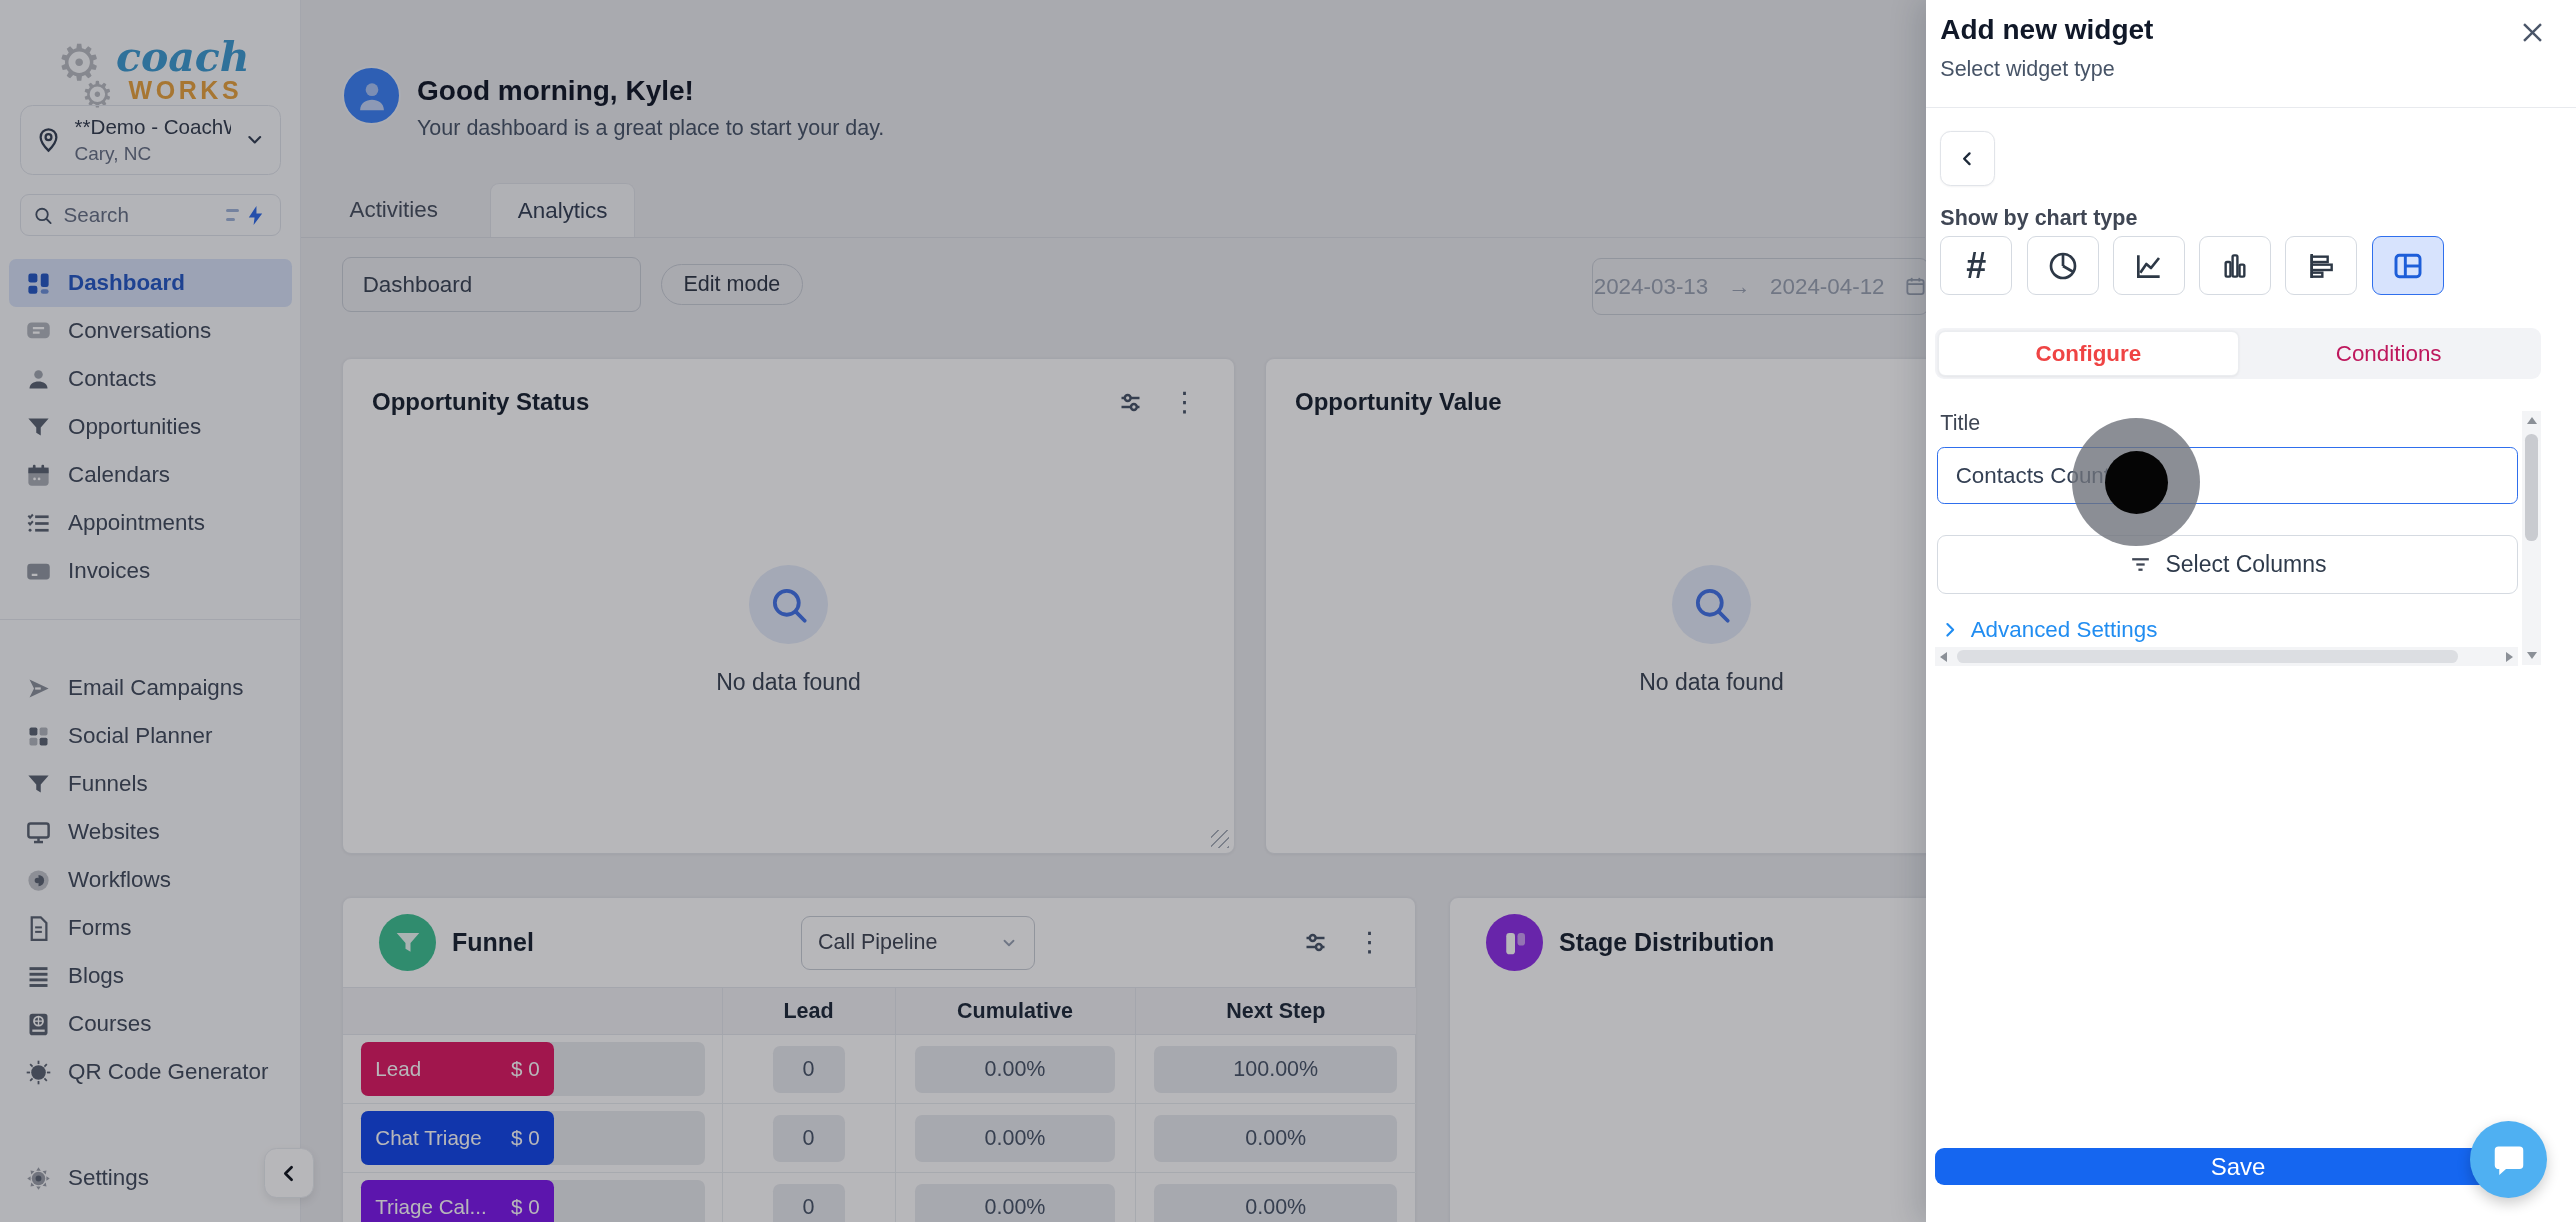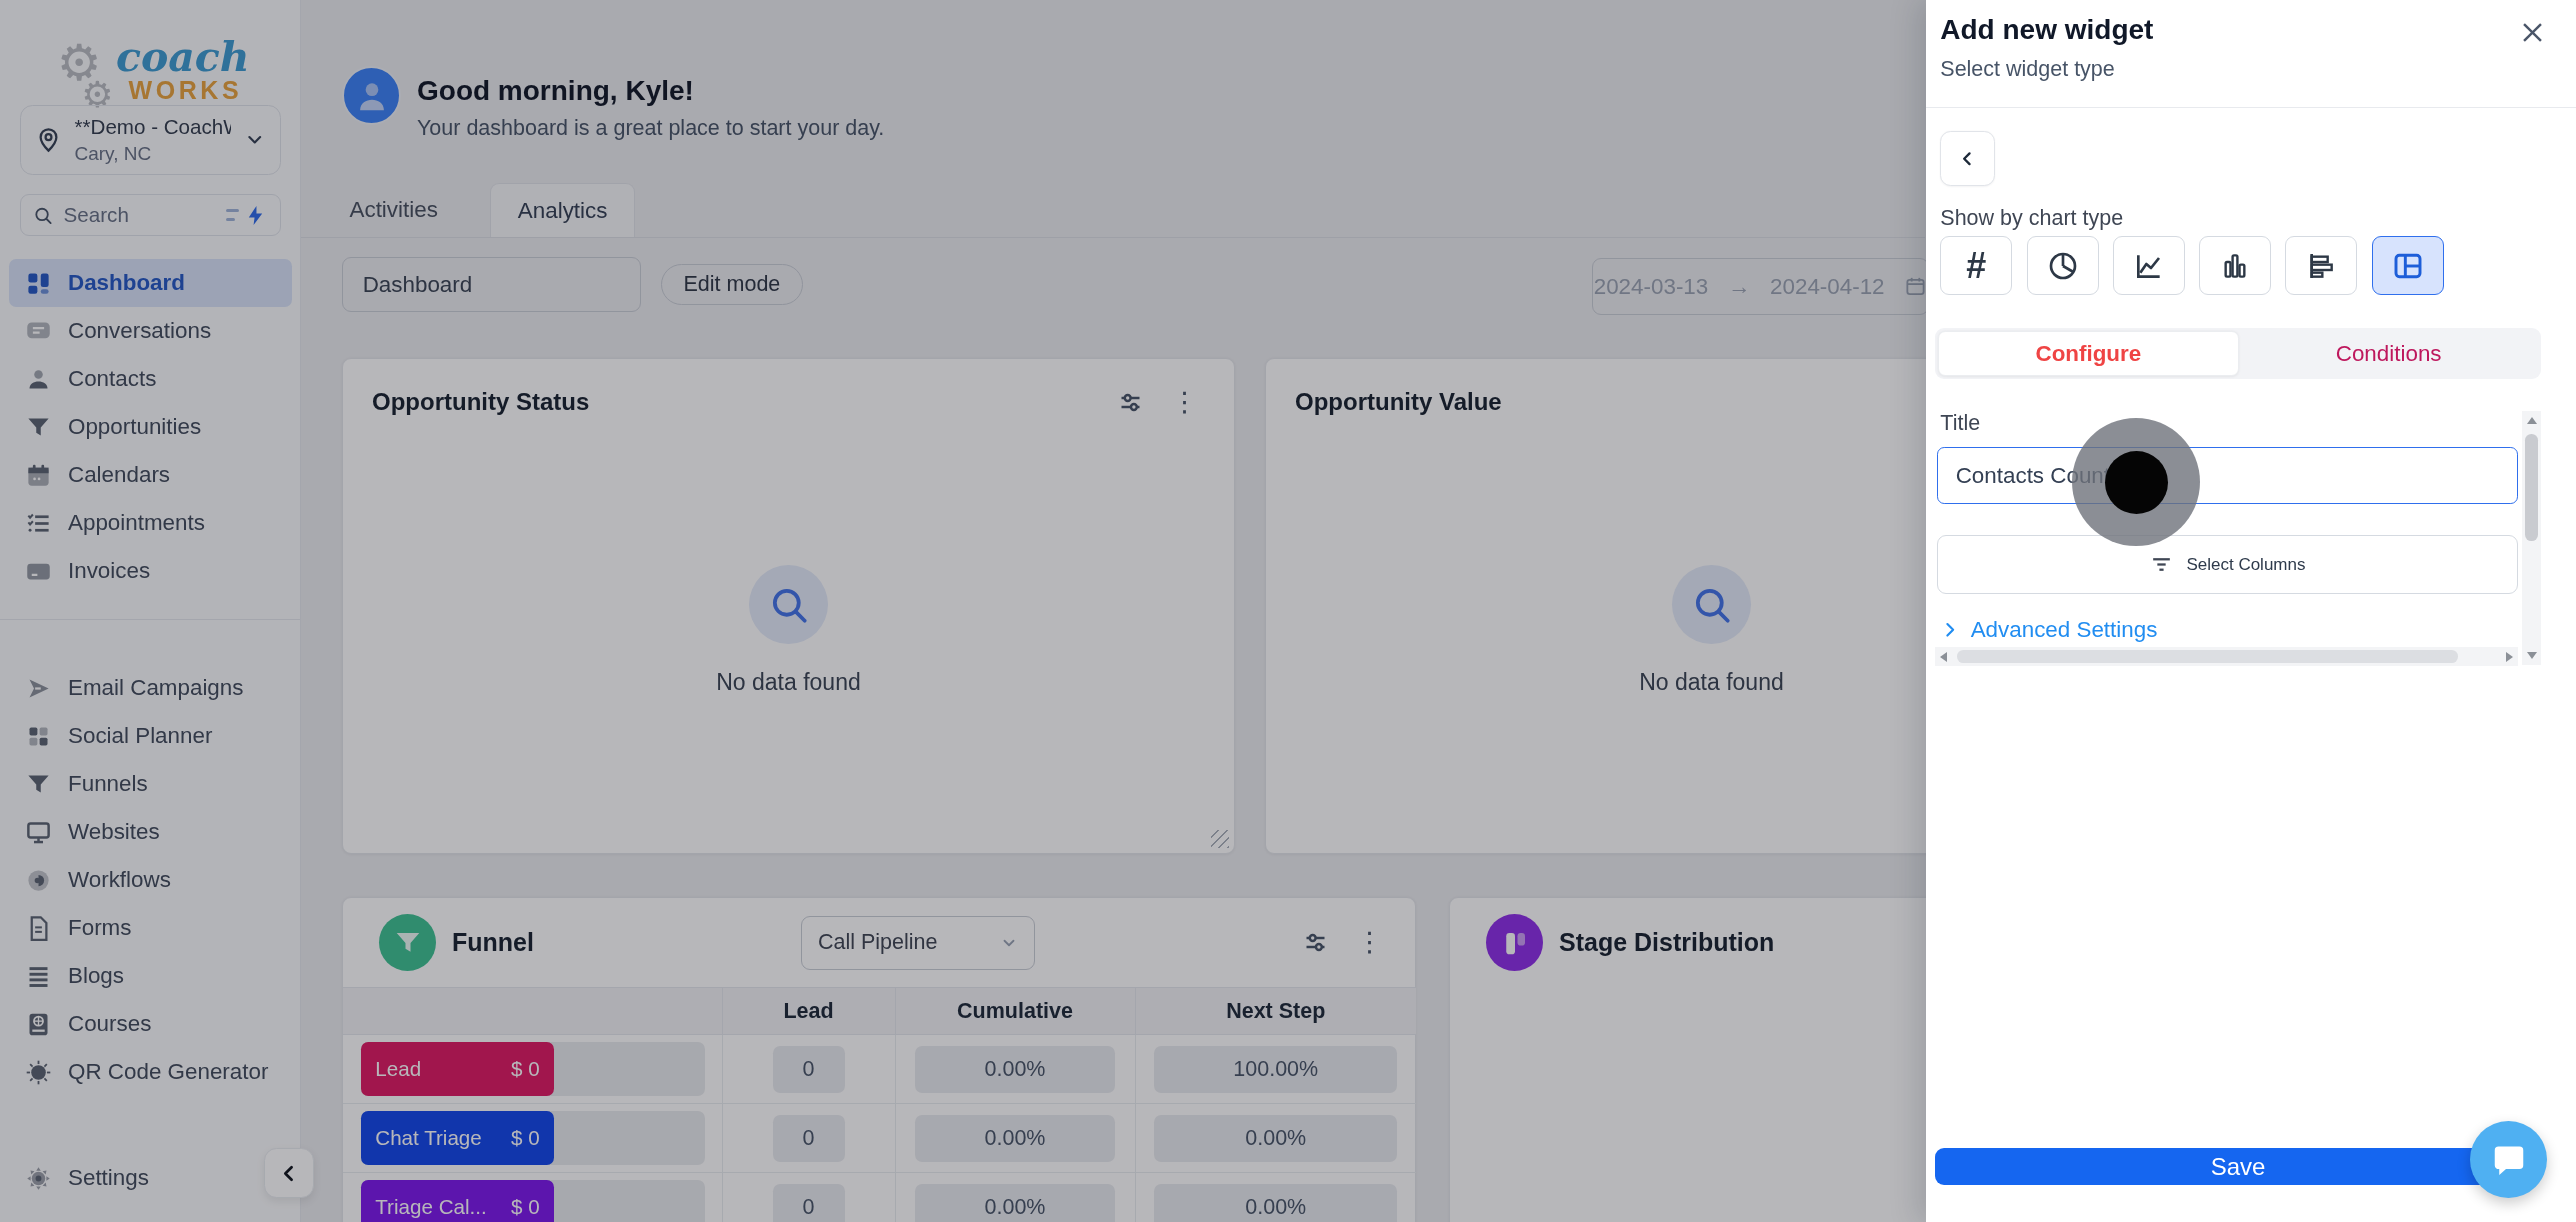--- a/index.html
+++ b/index.html
@@ -85,34 +85,34 @@
   
   #dim { position:absolute; left:0; top:0; width:1926px; height:1223px; background:rgba(15,18,25,.30); z-index:5; pointer-events:none; }
 
   
   #drawer { position:absolute; left:1926px; top:0; width:650px; height:1223px; background:#fff; box-shadow:-9px 0 27px rgba(16,24,40,.15); z-index:20; }
   .dr-title { position:absolute; left:14.3px; top:14.3px; font-size:28px; font-weight:bold; color:#101828; }
   .dr-sub { position:absolute; left:14.3px; top:57px; font-size:21.5px; color:#475467; }
   .dr-close { position:absolute; left:592px; top:18px; width:29px; height:29px; cursor:pointer; color:#4a5568; }
   .dr-div { position:absolute; left:0; top:107px; width:650px; height:0.9px; background:#e8eaee; }
   .back-btn { position:absolute; left:14.3px; top:131px; width:55px; height:55px; border:0.9px solid #e1e4e9; border-radius:10.7px; box-shadow:0 0.9px 1.8px rgba(16,24,40,.05); display:flex; align-items:center; justify-content:center; color:#1d2939; cursor:pointer; background:#fff; }
-  .chart-label { position:absolute; left:14.3px; top:206px; font-size:21.5px; color:#3f4654; }
+  .chart-label { position:absolute; left:14.3px; top:206px; font-size:21.5px; color:#3f4654;font-weight:bold; }
   .chart-row { position:absolute; left:14.3px; top:236px; display:flex; gap:14.3px; }
   .ct-btn { width:72px; height:59px; border:1.3px solid #d5dae1; border-radius:9px; background:#fff; display:flex; align-items:center; justify-content:center; color:#2d3846; cursor:pointer; }
   .ct-btn.selected { background:#d7e3fd; border-color:#2f6fed; color:#1d5ed9; }
   .ct-hash { font-size:36px; font-weight:bold; line-height:36px; }
 
   .seg { position:absolute; left:9px; top:328px; width:606px; height:51px; background:#f2f3f6; border-radius:9px; padding:2.7px; display:flex; }
   .seg-item { flex:1; display:flex; align-items:center; justify-content:center; font-size:22.4px; color:#be185d; cursor:pointer; border-radius:7.2px; }
   .seg-item.active { background:#fff; border:0.9px solid #ebedf0; box-shadow:0 0.9px 2.7px rgba(0,0,0,.06); color:#ef4444; font-weight:bold; }
 
   .fld-label { position:absolute; left:14.3px; top:411px; font-size:21.5px; color:#3f4654; }
   .title-input { position:absolute; left:10.7px; top:447px; width:581px; height:57px; border:1.3px solid #2f6fed; border-radius:7.2px; background:#fff; display:flex; align-items:center; padding-left:18px; font-size:22.4px; color:#344054; cursor:text; }
   .caret { display:inline-block; width:1.8px; height:29px; background:#2456c4; margin-left:2.7px; }
-  .sel-cols { position:absolute; left:10.7px; top:535px; width:581px; height:59px; border:0.9px solid #d5dae1; border-radius:9px; background:#fff; display:flex; align-items:center; justify-content:center; gap:12.5px; font-size:17px; color:#2e3a4b; cursor:pointer; }
+  .sel-cols { position:absolute; left:10.7px; top:535px; width:581px; height:59px; border:0.9px solid #d5dae1; border-radius:9px; background:#fff; display:flex; align-items:center; justify-content:center; gap:12.5px; font-size:23px; color:#2e3a4b; cursor:pointer; }
   .adv-link { position:absolute; left:14.3px; top:617px; display:flex; align-items:center; gap:10.7px; font-size:22.4px; color:#218df1; cursor:pointer; }
 
   .vsb { position:absolute; left:596px; top:411px; width:19px; height:254px; background:#f3f4f6; }
   .vsb .thumb { position:absolute; left:2.7px; top:23px; width:13.4px; height:107px; background:#c9cbd0; border-radius:6.3px; }
   .sb-arrow { position:absolute; width:0; height:0; }
   .hsb { position:absolute; left:9px; top:647px; width:583px; height:19px; background:#f3f4f6; }
   .hsb .thumb { position:absolute; left:21.5px; top:2.7px; width:501px; height:13.4px; background:#dcdee2; border-radius:6.3px; }
 
   .save-btn { position:absolute; left:9px; top:1148px; width:606px; height:37px; border-radius:9px; background:#1566f0; color:#fff; font-size:24px; display:flex; align-items:center; justify-content:center; cursor:pointer; border:none; font-family:inherit; }
 

